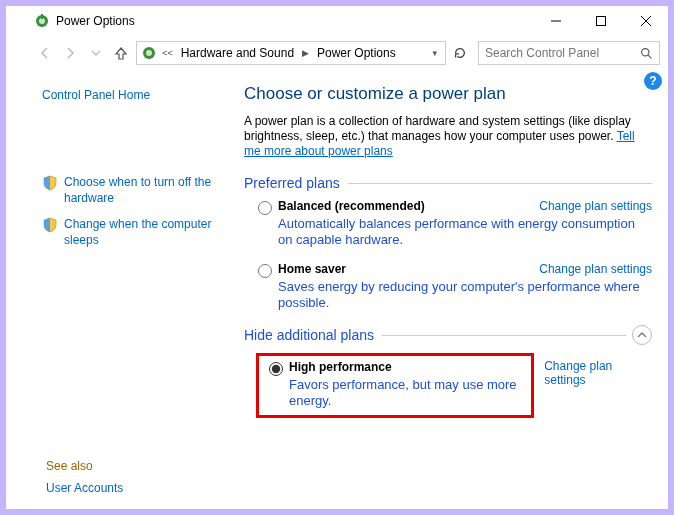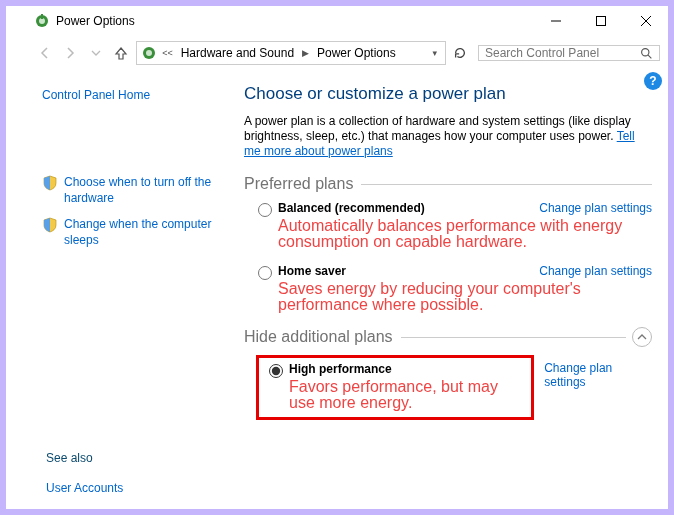--- a/index.html
+++ b/index.html
@@ -16,58 +16,58 @@
   
   .navrow { height: 34px; display: flex; align-items: center; padding: 0 8px; gap: 4px; }
   .navbtn { width: 26px; height: 26px; display: flex; align-items: center; justify-content: center; border-radius: 3px; color: #999; }
   .navbtn.up { color: #444; }
   .breadcrumb-box { flex: 0 0 310px; height: 24px; border: 1px solid #ccc; display: flex; align-items: center; padding: 0 4px; gap: 2px; font-size: 12px; overflow: hidden; }
   .bc-icon { width: 16px; height: 16px; flex-shrink: 0; }
   .bc-sep { color: #555; font-size: 9px; padding: 0 3px; }
   .bc-seg { padding: 0 3px; color: #000; white-space: nowrap; }
   .bc-dd { margin-left: auto; color: #555; font-size: 9px; padding: 0 4px; }
   .refresh { width: 24px; height: 24px; display: flex; align-items: center; justify-content: center; color: #444; }
-  .searchbox { flex: 1; height: 16px; border: 1px solid #ccc; display: flex; align-items: center; padding: 0 6px; margin-left: 4px; }
+  .searchbox { flex: 1; height: 24px; border: 1px solid #ccc; display: flex; align-items: center; padding: 0 6px; margin-left: 4px; }
   .searchbox input { border: none; outline: none; flex: 1; font-size: 12px; color: #666; font-family: inherit; background: transparent; }
   .searchbox .sicon { color: #555; font-size: 13px; }
 
   
   .content { display: flex; height: calc(100% - 64px); }
   .leftcol { width: 210px; padding: 18px 12px 12px 16px; position: relative; }
   .rightcol { flex: 1; padding: 14px 16px 10px 8px; position: relative; }
 
   .link { color: #0066cc; cursor: pointer; font-size: 12px; }
 
   .cp-home { margin-bottom: 18px; }
   .side-item { display: flex; align-items: flex-start; gap: 6px; margin-bottom: 10px; line-height: 16px; }
   .side-icon { width: 16px; height: 16px; flex-shrink: 0; margin-top: 1px; display: flex; align-items: center; justify-content: center; }
   .side-icon svg { width:16px; height:16px; }
   .side-text { color: #0066cc; cursor: pointer; }
 
   .see-also { position: absolute; bottom: 14px; left: 20px; }
-  .see-also .lbl { color: #0c4a6e; font-size: 12px; margin-bottom: 16px; }
+  .see-also .lbl { color: #a16207; font-size: 12px; margin-bottom: 8px; }
 
   .help-icon { position: absolute; top: 2px; right: 6px; width: 18px; height: 18px; border-radius: 50%; background: #1e88e5; color: #fff; font-weight: bold; font-size: 12px; display: flex; align-items: center; justify-content: center; cursor: pointer; }
 
   .page-title { color: #003f7e; font-size: 17px; margin-bottom: 10px; font-weight: 400; }
   .page-desc { color: #000; font-size: 12px; line-height: 15px; margin-bottom: 16px; padding-right: 8px; }
   .page-desc .link { text-decoration: underline; }
 
   .section-head { display: flex; align-items: center; margin-bottom: 8px; }
-  .section-head .hlabel { color: #737373; font-size: 16px; margin-right: 8px; white-space: nowrap; }
+  .section-head .hlabel { color: #1d4ed8; font-size: 14px; margin-right: 8px; white-space: nowrap; }
   .section-head .hline { flex: 1; border-top: 1px solid #ccc; }
   .section-head .collapse { width: 20px; height: 20px; border: 1px solid #bbb; border-radius: 50%; display: flex; align-items: center; justify-content: center; margin-left: 6px; color: #666; font-size: 10px; }
 
   .plan { display: flex; align-items: flex-start; margin-bottom: 14px; padding-left: 14px; }
   .plan-radio { width: 14px; height: 14px; margin-top: 2px; margin-right: 6px; flex-shrink: 0; accent-color: #333; }
   .plan-body { flex: 1; }
   .plan-row { display: flex; align-items: flex-start; }
   .plan-name { font-weight: 600; color: #000; font-size: 12px; }
   .plan-change { margin-left: auto; font-size: 12px; }
-  .plan-desc { color: #ef4444; font-size: 16px; line-height: 16px; margin-top: 3px; padding-right: 8px; }
+  .plan-desc { color: #1d4ed8; font-size: 13px; line-height: 16px; margin-top: 3px; padding-right: 8px; }
 
   .highlighted { border: 3px solid #e60000; padding: 4px 6px 6px 10px; margin-left: 12px; width: 290px; }
   .highlighted .plan-name { font-weight: 600; }
   .highlighted-row { display: flex; align-items: flex-start; }
   .highlighted-row .plan-change { margin-left: 10px; }
 
   
   svg { display: block; }
 </style>
 </head>

